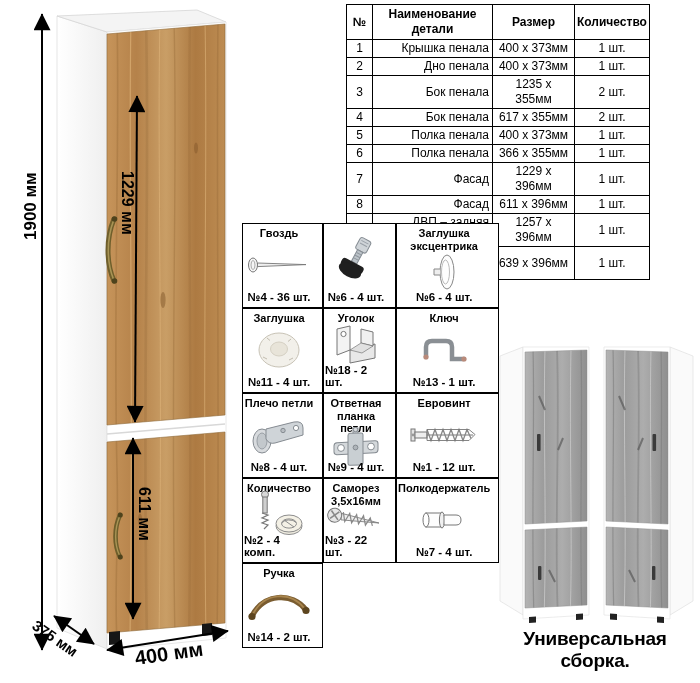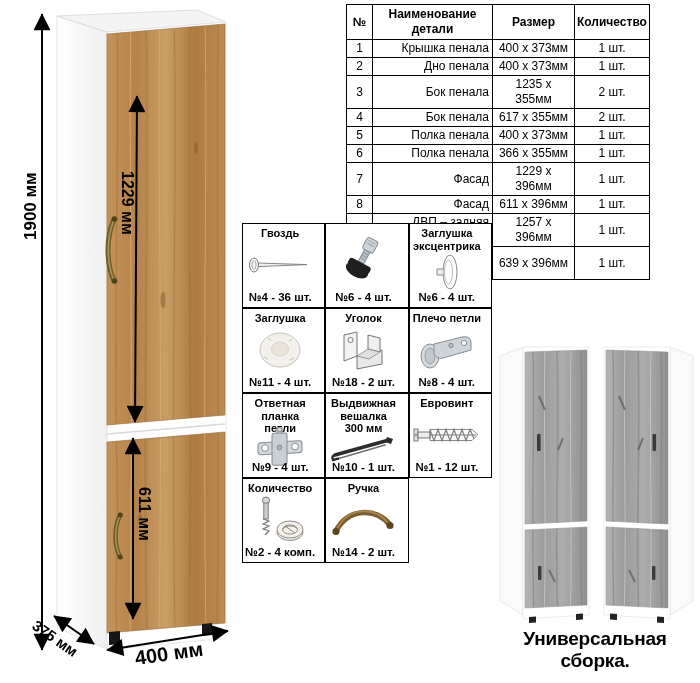--- a/index.html
+++ b/index.html
@@ -258,20 +258,31 @@
           <polygon points="6,6 19,3 19,27 6,32" fill="#f3f3f3" stroke="#777"></polygon>
           <circle cx="12.5" cy="11" r="2.6" fill="#fff" stroke="#777"></circle>
           <polygon points="19,27 44,21 44,35 19,40" fill="#e8e8e8" stroke="#777"></polygon>
           <polygon points="30,6 42,9 42,23 30,20" fill="#f0f0f0" stroke="#777"></polygon>
           <polygon points="19,27 30,20 42,23 31,30" fill="#e0e0e0" stroke="#777" stroke-width="0.7"></polygon>
         </svg>
       </div>
       <div class="hw-qty">№18 - 2 шт.</div>
     </div>
 
+    <div class="hw-cell">
+      <div class="hw-title">Ключ</div>
+      <div class="hw-icon">
+        <svg width="52" height="38" viewBox="0 0 52 38">
+          <path d="M8,26 v-10 q0,-6 6,-6 h14 q6,0 6,6 v12 h12" fill="none" stroke="#8a8f94" stroke-width="4.5" stroke-linecap="round"></path>
+          <circle cx="8" cy="26" r="2.6" fill="#b98a7a"></circle>
+            <circle cx="46" cy="28" r="2.6" fill="#b98a7a"></circle>
+        </svg>
+      </div>
+      <div class="hw-qty">№13 - 1 шт.</div>
+    </div>
 
     <div class="hw-cell">
       <div class="hw-title">Плечо петли</div>
       <div class="hw-icon">
         <svg width="58" height="40" viewBox="0 0 58 40">
           <ellipse cx="12" cy="26" rx="9" ry="12" fill="#d8dbde" stroke="#858b91"></ellipse>
           <ellipse cx="12" cy="26" rx="5" ry="8" fill="#c3c8cc" stroke="#9aa0a6"></ellipse>
           <path d="M16,14 L44,7 q9,-1.5 9,6 v7 l-28,8 q-6,1.5 -9,-4 z" fill="#cfd4d8" stroke="#858b91"></path>
           <circle cx="46" cy="13" r="2.6" fill="#fff" stroke="#858b91"></circle>
           <circle cx="33" cy="15.5" r="2.2" fill="#b8bdc2" stroke="#858b91"></circle>
@@ -290,34 +301,20 @@
           <rect x="3" y="16" width="44" height="12" rx="3" transform="skewY(-3)" fill="#d4d8db" stroke="#858b91"></rect>
           <rect x="17" y="7" width="15" height="32" rx="2" transform="skewY(-2)" fill="#c9cfd3" stroke="#858b91"></rect>
           <circle cx="10" cy="21" r="3.4" fill="#fff" stroke="#858b91"></circle>
           <circle cx="40" cy="19.5" r="3.4" fill="#fff" stroke="#858b91"></circle>
           <circle cx="24.5" cy="20.5" r="2.4" fill="#aeb4b9" stroke="#858b91"></circle>
         </svg>
       </div>
       <div class="hw-qty">№9 - 4 шт.</div>
     </div>
 
-    <div class="hw-cell">
-      <div class="hw-title">Выдвижная
-вешалка
-300 мм</div>
-      <div class="hw-icon">
-        <svg width="68" height="34" viewBox="0 0 68 34">
-          <path d="M58,6 l6,2 -2,5 -6,-2 z" fill="#2c2c2c"></path>
-          <line x1="6" y1="24" x2="60" y2="9" stroke="#2c2c2c" stroke-width="3.4" stroke-linecap="round"></line>
-          <line x1="8" y1="28" x2="56" y2="14" stroke="#6f6f6f" stroke-width="1.6" stroke-linecap="round"></line>
-          <path d="M6,24 q-4,1 -2,5 l6,-1.6" fill="none" stroke="#2c2c2c" stroke-width="2.4"></path>
-        </svg>
-      </div>
-      <div class="hw-qty">№10 - 1 шт.</div>
-    </div>
 
     <div class="hw-cell">
       <div class="hw-title">Евровинт</div>
       <div class="hw-icon">
         <svg width="70" height="22" viewBox="0 0 70 22">
           <rect x="2" y="5" width="4" height="12" fill="#e4e4e4" stroke="#777"></rect>
           <circle cx="4" cy="11" r="1.4" fill="#999"></circle>
           <rect x="6" y="8" width="12" height="6" fill="#eee" stroke="#777"></rect>
           <path d="M18,11 L64,11" stroke="#777" stroke-width="1"></path>
           <path d="M18,5.5 l4,11 l4,-11 l4,11 l4,-11 l4,11 l4,-11 l4,11 l4,-11 l4,11 l4,-11 l4,9" fill="none" stroke="#888" stroke-width="1.3"></path>
@@ -337,21 +334,48 @@
           <ellipse cx="38" cy="36" rx="13" ry="8.5" fill="#efece0" stroke="#8d8d8d"></ellipse>
           <ellipse cx="38" cy="33.5" rx="13" ry="8.5" fill="#f4f1e6" stroke="#8d8d8d"></ellipse>
           <ellipse cx="38" cy="33.5" rx="7.5" ry="4.6" fill="none" stroke="#8d8d8d"></ellipse>
           <path d="M31,33.5 a7.5,4.6 0 0 1 14,-1" fill="none" stroke="#8d8d8d"></path>
           <line x1="33" y1="30" x2="43" y2="37" stroke="#8d8d8d"></line>
         </svg>
       </div>
       <div class="hw-qty">№2 - 4 комп.</div>
     </div>
 
-
+    <div class="hw-cell">
+      <div class="hw-title">Саморез
+3,5х16мм</div>
+      <div class="hw-icon">
+        <svg width="62" height="30" viewBox="0 0 62 30">
+          <g transform="rotate(10 31 15)">
+            <circle cx="9" cy="13" r="7" fill="#e6e6e6" stroke="#777"></circle>
+            <path d="M5,9 l8,8 M13,9 l-8,8" stroke="#888" stroke-width="1.6"></path>
+            <path d="M16,10 L54,13 L16,16.5 z" fill="#efefef" stroke="#777" stroke-width="0.8"></path>
+            <path d="M17,8.5 l3,9 l3.5,-9 l3.5,9 l3.5,-9 l3.5,9 l3.5,-9 l3.5,9 l3.5,-8 l3.5,7.5" fill="none" stroke="#888" stroke-width="1.2"></path>
+          </g>
+        </svg>
+      </div>
+      <div class="hw-qty">№3 - 22 шт.</div>
+    </div>
+
+    <div class="hw-cell">
+      <div class="hw-title">Полкодержатель</div>
+      <div class="hw-icon">
+        <svg width="52" height="22" viewBox="0 0 52 22">
+          <rect x="8" y="4" width="15" height="14" fill="#fdfdfd" stroke="#777"></rect>
+          <ellipse cx="8" cy="11" rx="3" ry="7" fill="#fff" stroke="#777"></ellipse>
+          <ellipse cx="24" cy="11" rx="2.6" ry="8" fill="#f0f0f0" stroke="#777"></ellipse>
+          <path d="M26,6 h12 q5,0 5,5 q0,5 -5,5 h-12 z" fill="#fdfdfd" stroke="#777"></path>
+        </svg>
+      </div>
+      <div class="hw-qty">№7 - 4 шт.</div>
+    </div>
 
     <div class="hw-cell">
       <div class="hw-title">Ручка</div>
       <div class="hw-icon">
         <svg width="70" height="40" viewBox="0 0 70 40">
           <path d="M8,31 C20,8 48,7 62,25" stroke="#7a5c30" stroke-width="5.5" fill="none" stroke-linecap="round"></path>
           <path d="M9,29 C20,7 47,6 60,23" stroke="#a8854d" stroke-width="1.8" fill="none" stroke-linecap="round"></path>
           <circle cx="8" cy="31.5" r="3.6" fill="#5d451f"></circle>
             <circle cx="62" cy="25.5" r="3.6" fill="#5d451f"></circle>
         </svg>

